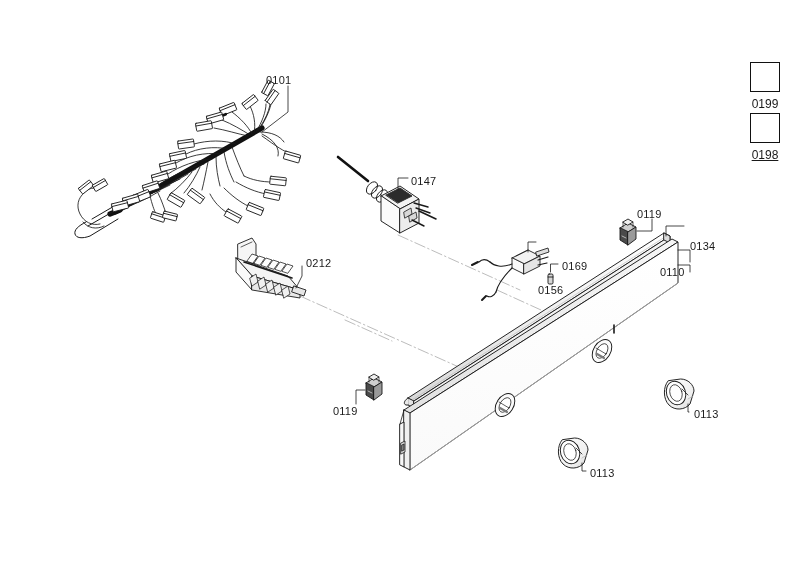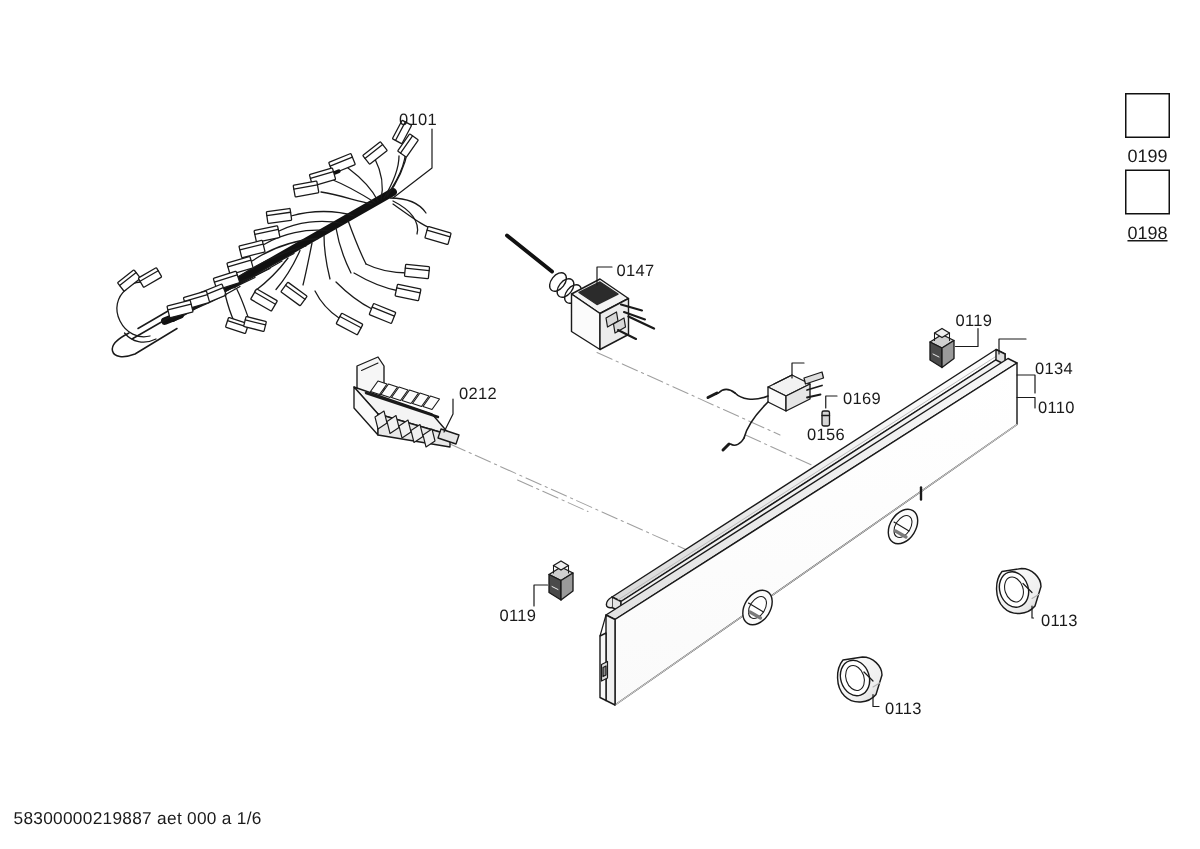--- a/index.html
+++ b/index.html
@@ -547,20 +547,19 @@
   <div class="icon-box" style="left:750px; top:113px;"></div>
   <div class="icon-cap" style="left:745px; top:148px;text-decoration:underline;">0198</div>
 
   <div class="lbl" style="left:266px; top:75px;">0101</div>
   <div class="lbl" style="left:411px; top:176px;">0147</div>
   <div class="lbl" style="left:306px; top:258px;">0212</div>
   <div class="lbl" style="left:538px; top:239px;margin-top:46px;">0156</div>
   <div class="lbl" style="left:562px; top:261px;">0169</div>
   <div class="lbl" style="left:637px; top:209px;">0119</div>
   <div class="lbl" style="left:690px; top:241px;">0134</div>
-  <div class="lbl" style="left:692px; top:267px;">0110</div>
+  <div class="lbl" style="left:660px; top:267px;">0110</div>
   <div class="lbl" style="left:694px; top:409px;">0113</div>
   <div class="lbl" style="left:333px; top:406px;">0119</div>
   <div class="lbl" style="left:590px; top:468px;">0113</div>
 
-  <div id="footer-text">58300000219887 aet 000 a 1/6</div>
 
 </div>
 
 </body></html>

